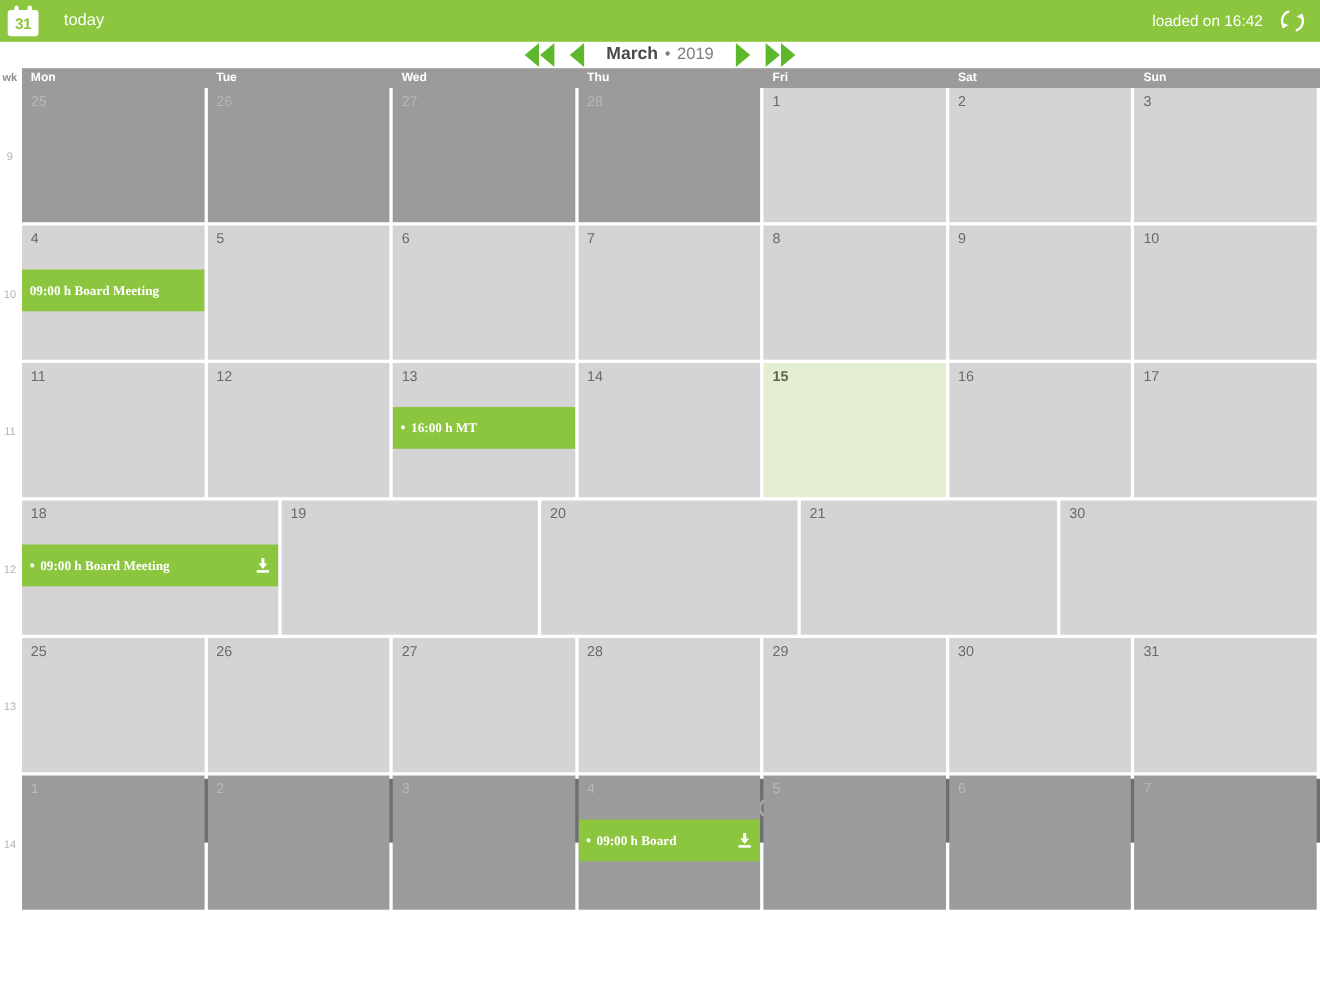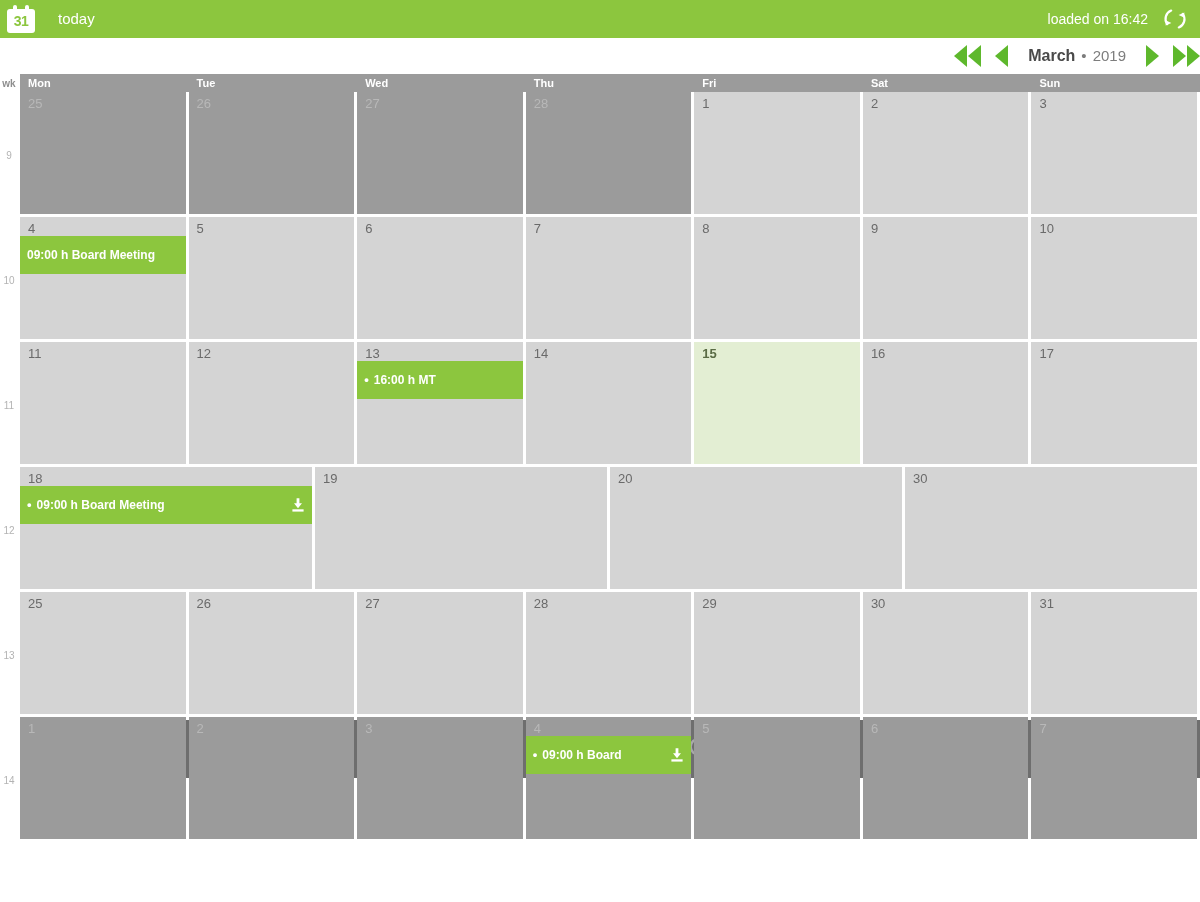--- a/index.html
+++ b/index.html
@@ -69,25 +69,25 @@
     color: #ffffff;
     font-size: 14px;
   }
   #header-refresh-icon {
     width: 26px; height: 26px;
     display: block;
   }
 
   
   #month-nav {
-    height: 36px;
+    height: 24px;
     background: #ffffff;
     display: flex;
     align-items: center;
-    justify-content: flex-end;
+    justify-content: center;
     gap: 14px;
   }
   .nav-arrow {
     display: flex;
     align-items: center;
     cursor: pointer;
     line-height: 0;
   }
   .tri {
     width: 0; height: 0;
@@ -187,21 +187,21 @@
     font-size: 13px;
     color: #6a6a6a;
     padding: 5px 12px 0 8px;
     display: block;
     line-height: 14px;
   }
   .day-cell.other-month .day-num { color: #b8b8b8; }
   .day-cell.today .day-num { color: #5a6b45; font-weight: bold; }
 
   
-  .event-list { margin-top: 0; }
+  .event-list { margin-top: 21px; font-family: Liberation Serif, serif; }
   .event {
     background: #8cc63e;
     height: 38px;
     display: flex;
     align-items: center;
     padding: 0 6px 0 7px;
     color: #ffffff;
     font-size: 12px;
     font-weight: bold;
     cursor: pointer;
@@ -423,20 +423,23 @@
                   <rect x="2.4" y="12.3" width="11.2" height="2.3" fill="#ffffff"></rect>
                 </svg>
               </div>
             </div>
           </div>
           <div class="day-cell">
             <span class="day-num">19</span>
           </div>
           <div class="day-cell">
             <span class="day-num">20</span>
+          </div>
+          <div class="day-cell">
+            <span class="day-num">21</span>
           </div>
           <div class="day-cell">
             <span class="day-num">30</span>
           </div>
         </div>
       </div>
       <div class="cal-row week-row">
         <div class="wk-gutter">
           <span class="wk-num">13</span>
         </div>

